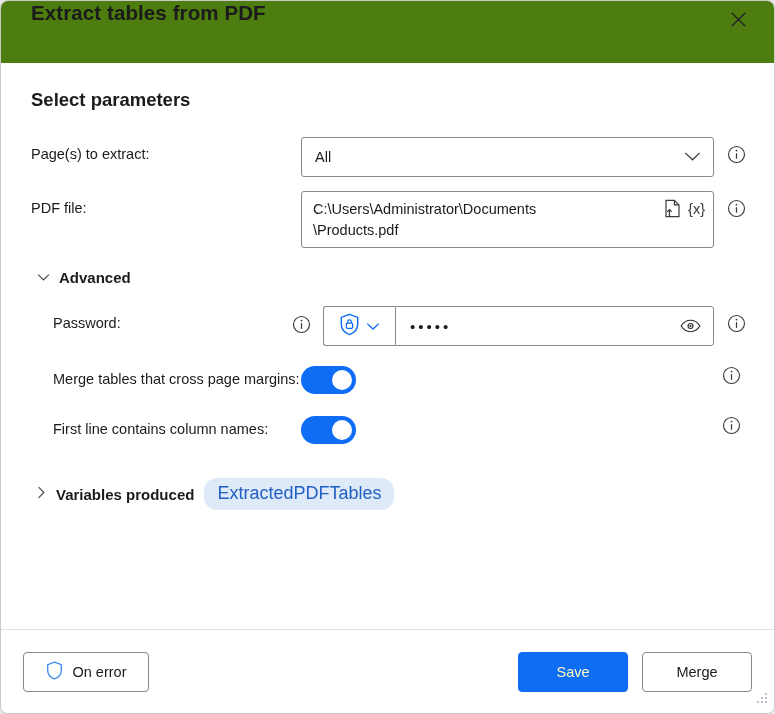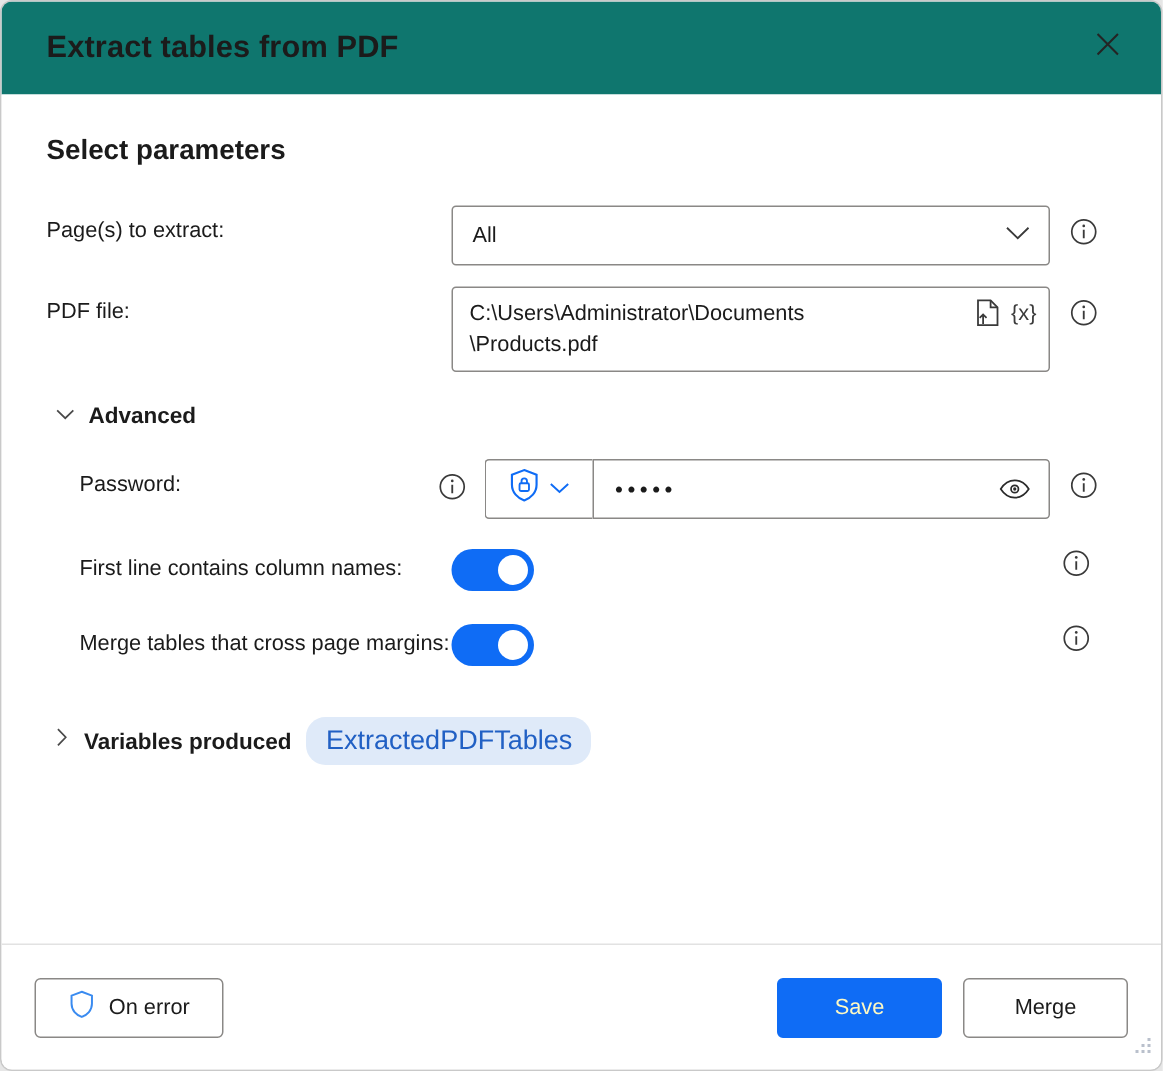--- a/index.html
+++ b/index.html
@@ -19,23 +19,22 @@
     border-radius: 8px;
     overflow: hidden;
     display: flex;
     flex-direction: column;
   }
 
   
   #titlebar {
     height: 62px;
     flex: 0 0 62px;
-    background: #0f766e;
-    display: flex;
-    align-items: center;
+    background: #4d7c0f;
+    display: flex;
     padding: 0 14px 0 30px;
   }
   #title-text {
     font-size: 20.5px;
     font-weight: 600;
     color: #1b1b1b;
     letter-spacing: .1px;
     flex: 1;
   }
   #close-btn {
@@ -61,21 +60,21 @@
   #info-link {
     color: #0f5fd6;
     text-decoration: underline;
     cursor: pointer;
   }
 
   
   #body {
     flex: 1 1 auto;
     background: #fff;
-    padding: 26px 30px 0 30px;
+    padding: 26px 16px 0 30px;
     overflow: hidden;
     position: relative;
   }
   #section-title {
     font-size: 18.5px;
     font-weight: 600;
     color: #1b1b1b;
     margin: 0 0 26px 0;
   }
 
@@ -390,36 +389,36 @@
           <svg width="19" height="19" viewBox="0 0 20 20" fill="none" aria-hidden="true">
             <circle cx="10" cy="10" r="8.4" stroke="#3a3a3a" stroke-width="1.2"></circle>
             <circle cx="10" cy="5.9" r="0.95" fill="#3a3a3a"></circle>
             <path d="M10 8.6 v6" stroke="#3a3a3a" stroke-width="1.3"></path>
           </svg>
         </span>
       </div>
     </div>
 
     <div class="togglerow indent">
-      <div class="lbl">First line contains column names:</div>
+      <div class="lbl">Merge tables that cross page margins:</div>
       <div class="toggle">
         <div class="knob"></div>
       </div>
       <div style="flex:1"></div>
       <span class="iconbtn" style="margin-right:17px">
         <svg width="19" height="19" viewBox="0 0 20 20" fill="none" aria-hidden="true">
           <circle cx="10" cy="10" r="8.4" stroke="#3a3a3a" stroke-width="1.2"></circle>
           <circle cx="10" cy="5.9" r="0.95" fill="#3a3a3a"></circle>
           <path d="M10 8.6 v6" stroke="#3a3a3a" stroke-width="1.3"></path>
         </svg>
       </span>
     </div>
 
     <div class="togglerow indent">
-      <div class="lbl">Merge tables that cross page margins:</div>
+      <div class="lbl">First line contains column names:</div>
       <div class="toggle">
         <div class="knob"></div>
       </div>
       <div style="flex:1"></div>
       <span class="iconbtn" style="margin-right:17px">
         <svg width="19" height="19" viewBox="0 0 20 20" fill="none" aria-hidden="true">
           <circle cx="10" cy="10" r="8.4" stroke="#3a3a3a" stroke-width="1.2"></circle>
           <circle cx="10" cy="5.9" r="0.95" fill="#3a3a3a"></circle>
           <path d="M10 8.6 v6" stroke="#3a3a3a" stroke-width="1.3"></path>
         </svg>

